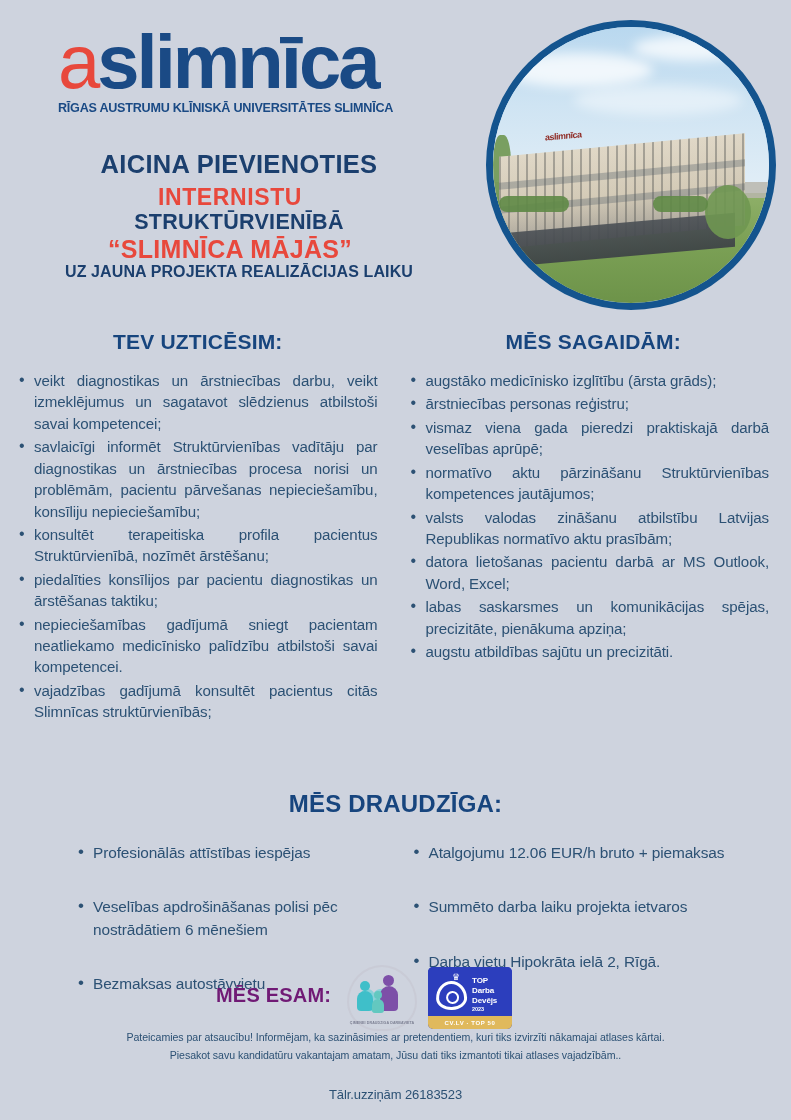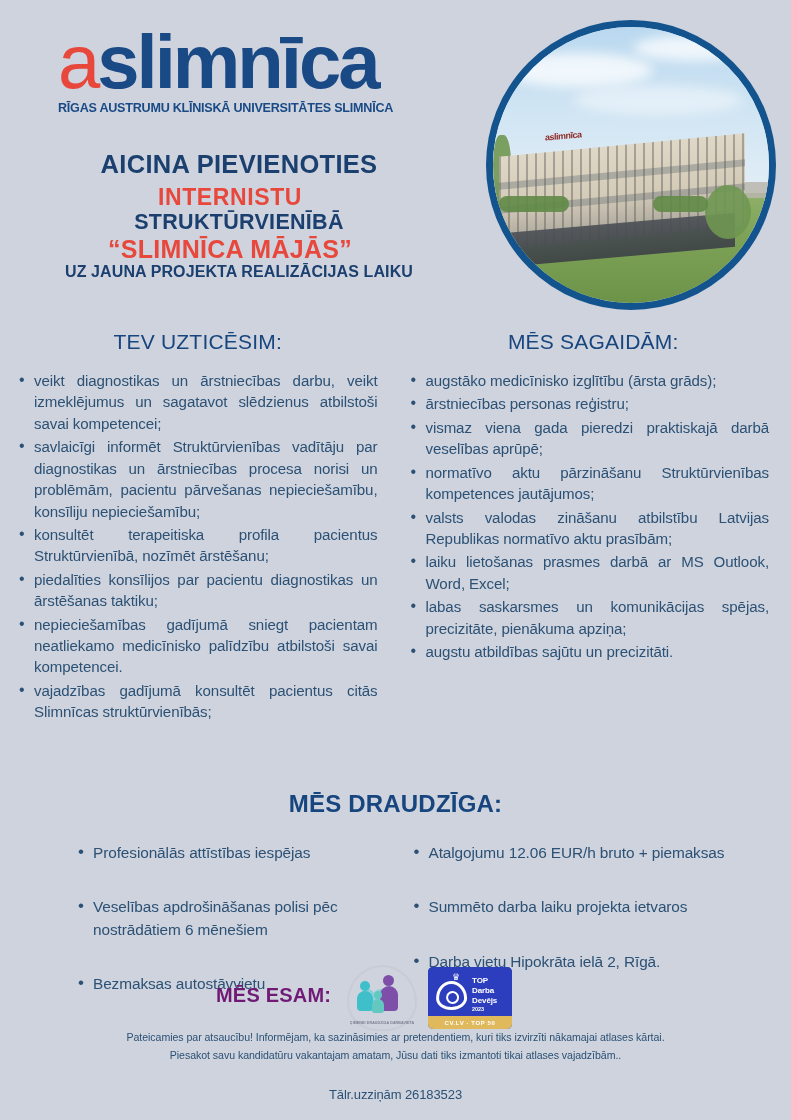--- a/index.html
+++ b/index.html
@@ -158,21 +158,21 @@
   .cols {
     position: absolute;
     top: 330px; left: 0;
     width: 791px;
     display: flex;
   }
   .col { width: 395.5px; }
   .col-head {
     text-align: center;
     color: #17457e;
-    font-weight: 400;
+    font-weight: 700;
     font-size: 21px;
     letter-spacing: 0.2px;
     margin-bottom: 16px;
   }
   ul.blist {
     list-style: none;
     margin: 0;
   }
   ul.blist li {
     position: relative;
@@ -424,21 +424,21 @@
   </div>
 
   <div class="col col-right">
     <div class="col-head">MĒS SAGAIDĀM:</div>
     <ul class="blist">
       <li>augstāko medicīnisko izglītību (ārsta grāds);</li>
       <li>ārstniecības personas reģistru;</li>
       <li>vismaz viena gada pieredzi praktiskajā darbā veselības aprūpē;</li>
       <li>normatīvo aktu pārzināšanu Struktūrvienības kompetences jautājumos;</li>
       <li>valsts valodas zināšanu atbilstību Latvijas Republikas normatīvo aktu prasībām;</li>
-      <li>laiku lietošanas prasmes darbā ar MS Outlook, Word, Excel;</li>
+      <li>datora lietošanas pacientu darbā ar MS Outlook, Word, Excel;</li>
       <li>labas saskarsmes un komunikācijas spējas, precizitāte, pienākuma apziņa;</li>
       <li>augstu atbildības sajūtu un precizitāti.</li>
     </ul>
   </div>
 </div>
 
 <div class="offer">
   <div class="offer-head">MĒS DRAUDZĪGA:</div>
   <div class="offer-cols">
     <div class="offer-col offer-left">

